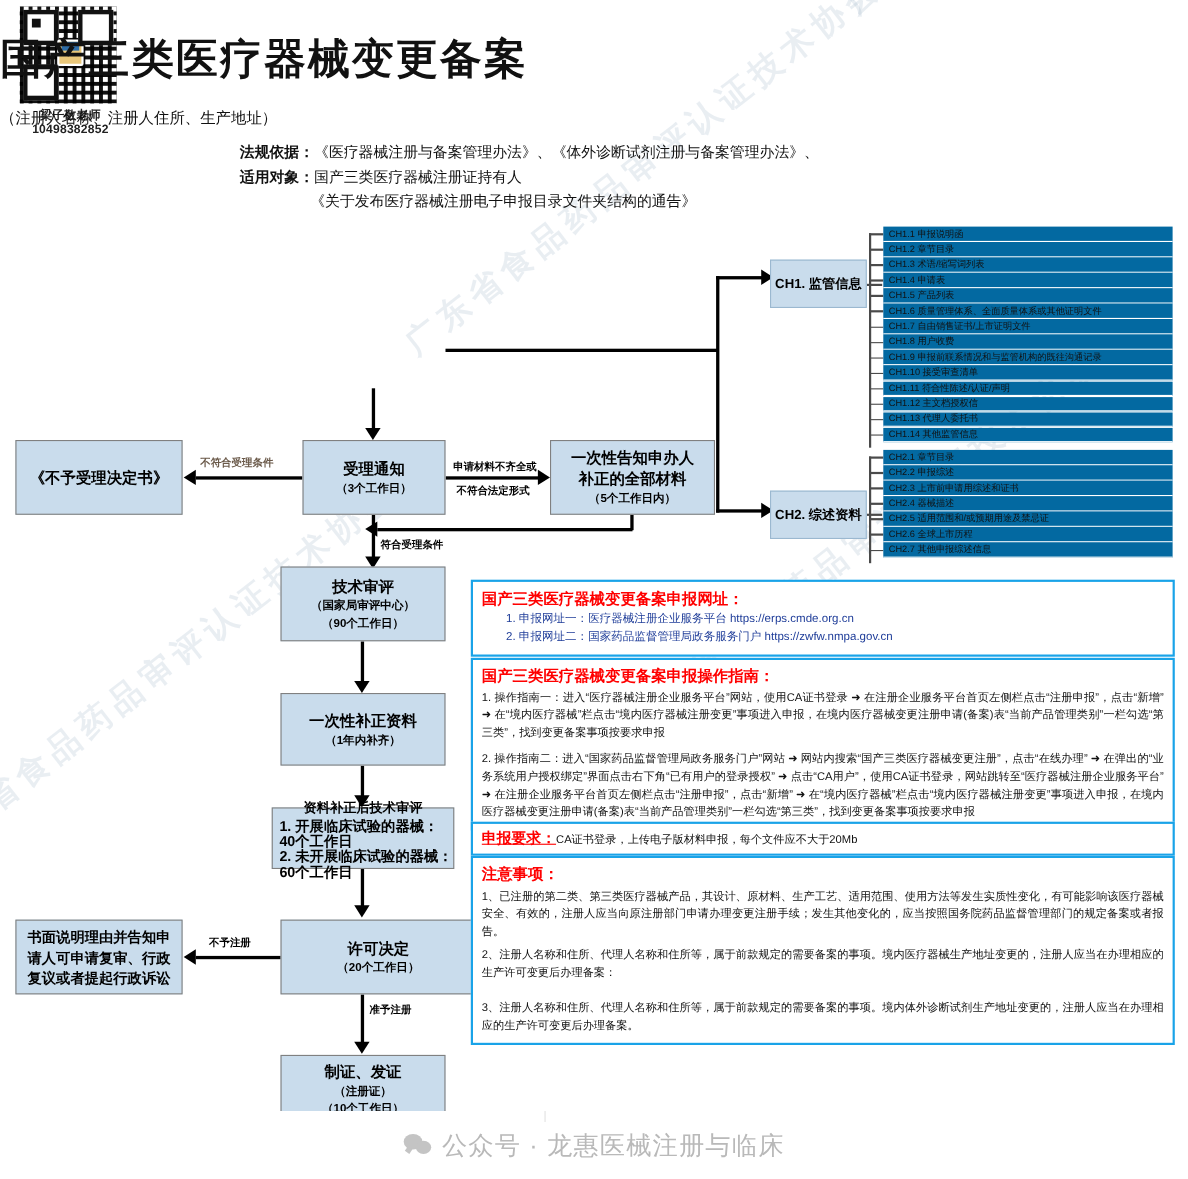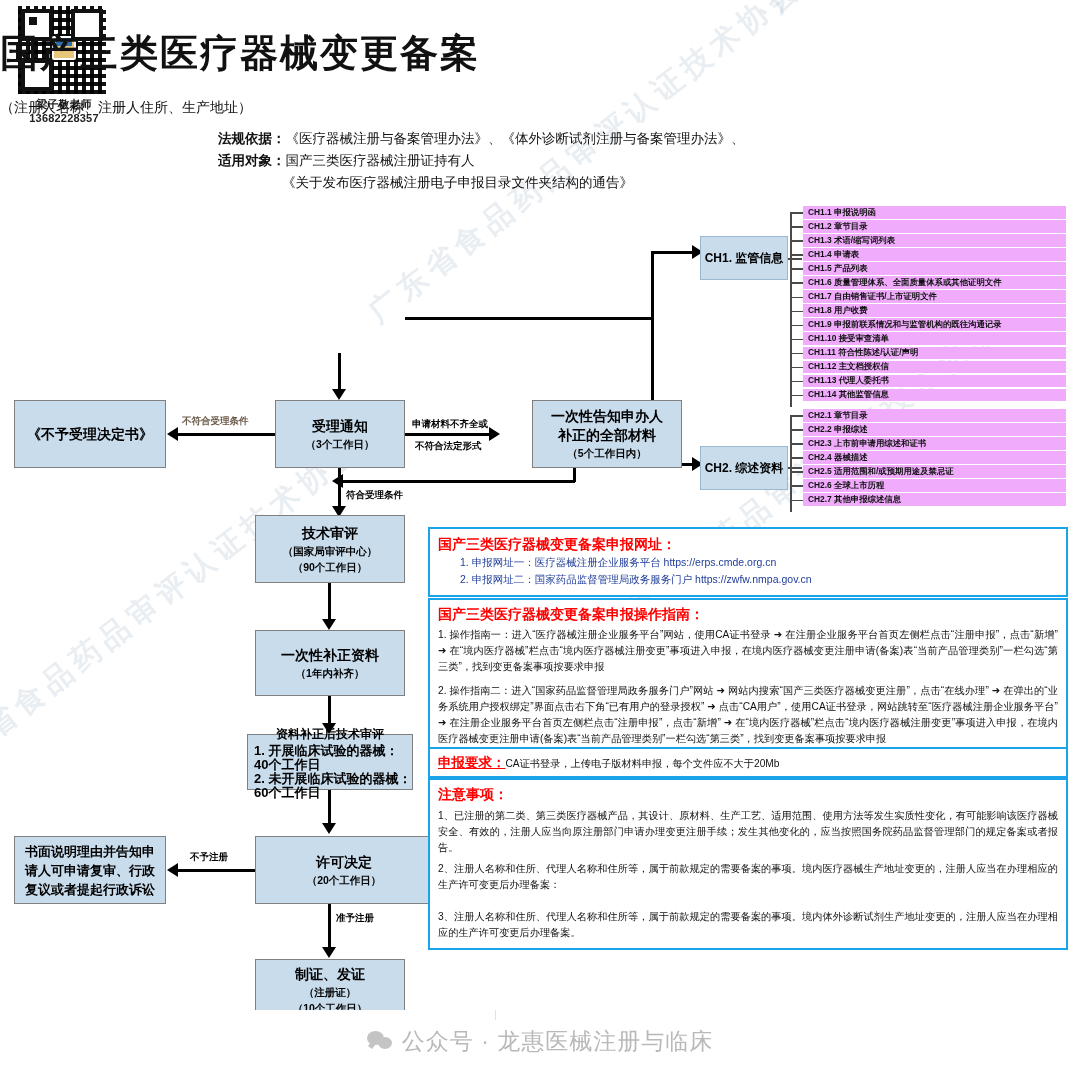--- a/index.html
+++ b/index.html
@@ -74,22 +74,22 @@
   .elab{position:absolute;font-size:9.5px;font-weight:700;color:#000;z-index:11;white-space:nowrap;background:transparent;}
 
   
   .chnode{
     position:absolute;background:#c9dcec;border:1px solid #9bb8d0;
     display:flex;align-items:center;justify-content:center;
     font-size:12px;font-weight:700;z-index:10;box-sizing:border-box;
   }
   .chitem{
     position:absolute;left:803px;width:263px;height:13.6px;
-    background:#f0abfc;border-bottom:1px solid #ffffff;
-    font-size:8.4px;font-weight:700;color:#111;
+    background:#0369a1;border-bottom:1px solid #ffffff;
+    font-size:8.4px;font-weight:400;color:#111;
     display:flex;align-items:center;padding-left:5px;box-sizing:border-box;z-index:10;
     white-space:nowrap;
   }
   .tln{position:absolute;background:#4a4a4a;z-index:9;}
   .tln.v{width:1.6px;} .tln.h{height:1.6px;}
 
   
   .panel{position:absolute;left:428px;border:2px solid #19a3e8;background:#fff;box-sizing:border-box;z-index:14;width:640px;}
   .p-head{color:#ff0000;font-weight:700;font-size:14px;line-height:19px;}
   .p-sub{font-size:10.5px;line-height:17px;color:#1f3d99;padding-left:22px;}
@@ -121,21 +121,21 @@
 
   <div class="qr-wrap">
     <div class="qr">
       <span class="qr-in1"></span>
         <span class="qr-in2"></span>
         <span class="qr-in3"></span>
       <span class="qr-bl"></span>
         <span class="qr-logo"></span>
     </div>
     <div class="qr-name">梁子敬老师</div>
-    <div class="qr-tel">13682228357</div>
+    <div class="qr-tel">10498382852</div>
   </div>
 
   <div class="title">
     <h1>国产三类医疗器械变更备案</h1>
     <div class="subtitle">（注册人名称、注册人住所、生产地址）</div>
   </div>
 
   <div class="meta">
     <div class="row">
       <span class="lab">法规依据：</span>
@@ -159,21 +159,21 @@
     <div class="t2">（3个工作日）</div>
   </div>
 
   <div class="box" style="left:14px;top:400px;width:152px;height:68px;">
     <div class="t1">《不予受理决定书》</div>
   </div>
   <div class="ln h" style="left:178px;top:433px;width:97px;"></div>
   <div class="arw left" style="left:167px;top:427px;"></div>
   <div class="elab" style="left:182px;top:415px;color:#6b5a4a;">不符合受理条件</div>
 
-  <div class="box" style="left:500px;top:400px;width:150px;height:68px;margin-left:32px;">
+  <div class="box" style="left:500px;top:400px;width:150px;height:68px;">
     <div class="t1">一次性告知申办人</div>
     <div class="t1">补正的全部材料</div>
     <div class="t2">（5个工作日内）</div>
   </div>
   <div class="ln h" style="left:405px;top:433px;width:86px;"></div>
   <div class="arw right" style="left:489px;top:427px;"></div>
   <div class="elab" style="left:412px;top:418px;">申请材料不齐全或</div>
   <div class="elab" style="left:415px;top:440px;">不符合法定形式</div>
 
   <div class="ln v" style="left:573px;top:468px;height:14px;"></div>

